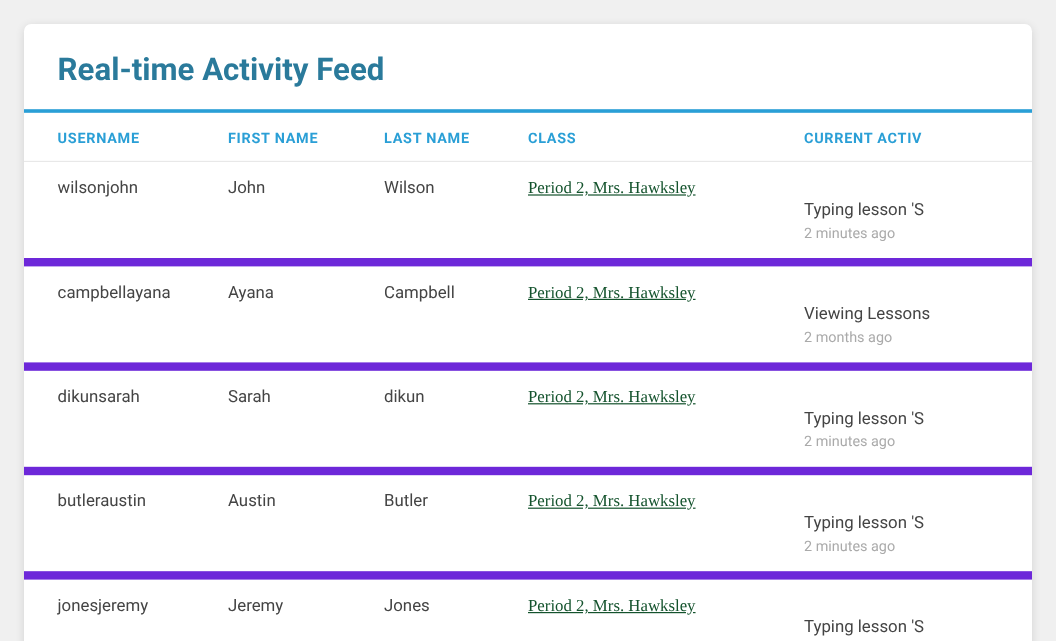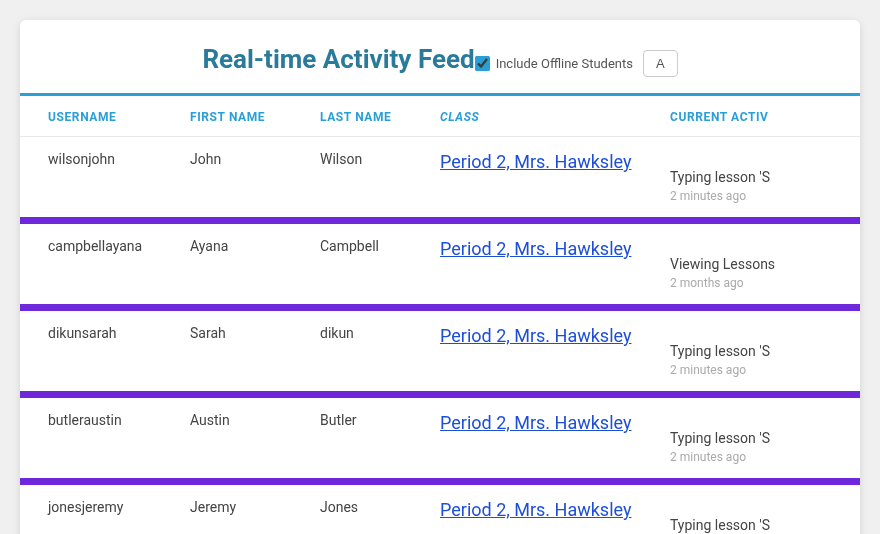--- a/index.html
+++ b/index.html
@@ -15,21 +15,21 @@
     .card {
       background: #fff;
       border-radius: 6px;
       box-shadow: 0 2px 8px rgba(0,0,0,0.12);
       width: 840px;
       overflow: hidden;
     }
     .header {
       padding: 24px 28px 0 28px;
       display: flex;
-      justify-content: center;
+      justify-content: flex-start;
       align-items: flex-start;
     }
     .header-left h1 {
       font-size: 26px;
       font-weight: 700;
       color: #2a7a9b;
       line-height: 1.2;
     }
     .header-left .subtitle {
       font-size: 13px;
@@ -85,59 +85,53 @@
     .table tbody tr td {
       padding: 14px 10px;
       font-size: 14px;
       color: #444;
       border-bottom: 7px solid #6d28d9;
       vertical-align: top;
     }
     .table tbody tr td:first-child { padding-left: 28px; }
     .table tbody tr:last-child td { border-bottom: none; }
     .class-link {
-      color: #1d4ed8;
+      color: #14532d;
       text-decoration: underline;
       cursor: pointer;
-      font-size: 18px;
+      font-size: 14px;
+      font-family: Liberation Serif, serif;
     }
     .activity-text {
       font-size: 14px;
       color: #444;
       white-space: nowrap;
       overflow: hidden;
       text-overflow: ellipsis;
       max-width: 160px;
       margin-top: 18px;
     }
     .activity-time {
       font-size: 12px;
       color: #aaa;
       margin-top: 4px;
     }
     .col-username { width: 160px; }
     .col-firstname { width: 130px; }
     .col-lastname { width: 120px; }
-    .col-class { width: 230px; font-style: italic; }
+    .col-class { width: 230px; }
     .col-activity { width: 200px; }
   </style>
 </head>
 <body>
 
 <div class="card">
   <div class="header">
     <div class="header-left">
       <h1>Real-time Activity Feed</h1>
-    </div>
-    <div class="header-right">
-      <label class="include-offline">
-        <input type="checkbox" checked="" style="">
-        <span>Include Offline Students</span>
-      </label>
-      <button class="filter-btn">A</button>
     </div>
   </div>
   <div class="divider"></div>
   <table class="table">
     <thead>
       <tr>
         <th class="col-username">USERNAME</th>
         <th class="col-firstname">FIRST NAME</th>
         <th class="col-lastname">LAST NAME</th>
         <th class="col-class">CLASS</th>

